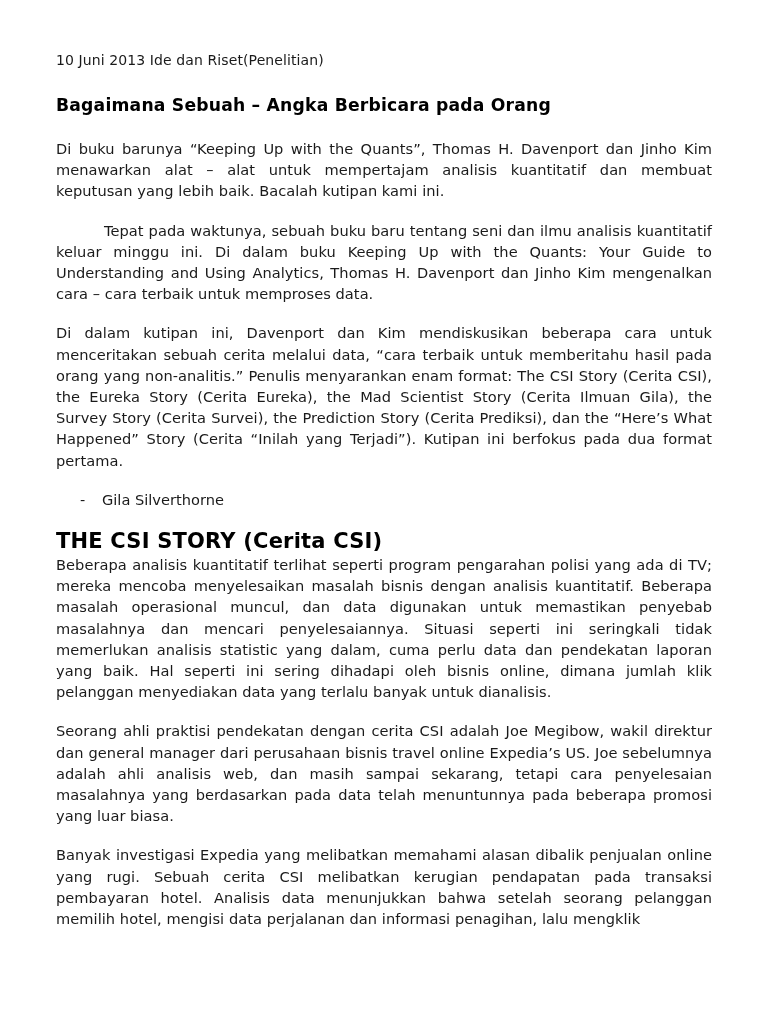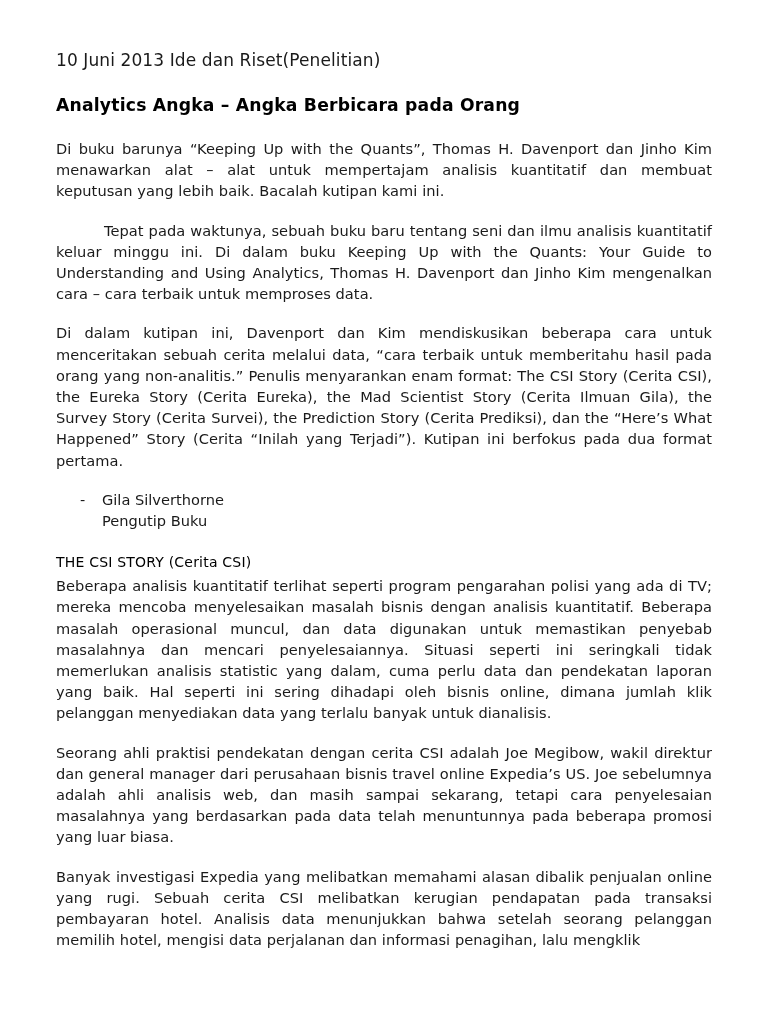--- a/index.html
+++ b/index.html
@@ -19,21 +19,21 @@
     height: 1024px;
     background: #ffffff;
     box-sizing: border-box;
     padding: 50px 56px 0 56px;
     position: relative;
   }
   .doc-body {
     width: 656px;
   }
   .meta-line {
-    font-size: 17px;
+    font-size: 14px;
     line-height: 21px;
     color: #1a1a1a;
     margin: 0 0 22px 0;
     letter-spacing: 0.1px;
   }
   .doc-title {
     font-size: 17.2px;
     font-weight: bold;
     line-height: 24px;
     color: #000000;
@@ -74,51 +74,50 @@
   .attrib-lines {
     display: block;
   }
   .attrib-sub {
     font-size: 14.6px;
     line-height: 21.2px;
     color: #1a1a1a;
     margin-left: 46px;
   }
   .section-heading {
-    font-size: 14px;
-    font-weight: normal;
+    font-size: 21px;
+    font-weight: bold;
     line-height: 23px;
     color: #000000;
     margin: 0 0 1px 0;
     letter-spacing: 0.2px;
   }
 </style>
 </head>
 <body>
 
 <div class="page">
   <div class="doc-body">
 
     <div class="meta-line">10 Juni 2013 Ide dan Riset(Penelitian)</div>
 
-    <h1 class="doc-title">Analytics Angka – Angka Berbicara pada Orang</h1>
+    <h1 class="doc-title">Bagaimana Sebuah – Angka Berbicara pada Orang</h1>
 
     <p class="para">Di buku barunya “Keeping Up with the Quants”, Thomas H. Davenport dan Jinho Kim menawarkan alat – alat untuk mempertajam analisis kuantitatif dan membuat keputusan yang lebih baik. Bacalah kutipan kami ini.</p>
 
 
     <p class="para indent">Tepat pada waktunya, sebuah buku baru tentang seni dan ilmu analisis kuantitatif keluar minggu ini. Di dalam buku Keeping Up with the Quants: Your Guide to Understanding and Using Analytics, Thomas H. Davenport dan Jinho Kim mengenalkan cara – cara terbaik untuk memproses data.</p>
 
     <p class="para">Di dalam kutipan ini, Davenport dan Kim mendiskusikan beberapa cara untuk menceritakan sebuah cerita melalui data, “cara terbaik untuk memberitahu hasil pada orang yang non-analitis.” Penulis menyarankan enam format: The CSI Story (Cerita CSI), the Eureka Story (Cerita Eureka), the Mad Scientist Story (Cerita Ilmuan Gila), the Survey Story (Cerita Survei), the Prediction Story (Cerita Prediksi), dan the “Here’s What Happened” Story (Cerita “Inilah yang Terjadi”). Kutipan ini berfokus pada dua format pertama.</p>
 
     <div class="attrib">
       <div class="attrib-row">
         <span class="attrib-dash">-</span>
         <span class="attrib-lines">Gila Silverthorne</span>
       </div>
-      <div class="attrib-sub">Pengutip Buku</div>
     </div>
 
     <h2 class="section-heading">THE CSI STORY (Cerita CSI)</h2>
 
     <p class="para">Beberapa analisis kuantitatif terlihat seperti program pengarahan polisi yang ada di TV; mereka mencoba menyelesaikan masalah bisnis dengan analisis kuantitatif. Beberapa masalah operasional muncul, dan data digunakan untuk memastikan penyebab masalahnya dan mencari penyelesaiannya. Situasi seperti ini seringkali tidak memerlukan analisis statistic yang dalam, cuma perlu data dan pendekatan laporan yang baik. Hal seperti ini sering dihadapi oleh bisnis online, dimana jumlah klik pelanggan menyediakan data yang terlalu banyak untuk dianalisis.</p>
 
     <p class="para">Seorang ahli praktisi pendekatan dengan cerita CSI adalah Joe Megibow, wakil direktur dan general manager dari perusahaan bisnis travel online Expedia’s US. Joe sebelumnya adalah ahli analisis web, dan masih sampai sekarang, tetapi cara penyelesaian masalahnya yang berdasarkan pada data telah menuntunnya pada beberapa promosi yang luar biasa.</p>
 
     <p class="para last">Banyak investigasi Expedia yang melibatkan memahami alasan dibalik penjualan online yang rugi. Sebuah cerita CSI melibatkan kerugian pendapatan pada transaksi pembayaran hotel. Analisis data menunjukkan bahwa setelah seorang pelanggan memilih hotel, mengisi data perjalanan dan informasi penagihan, lalu mengklik</p>
 

